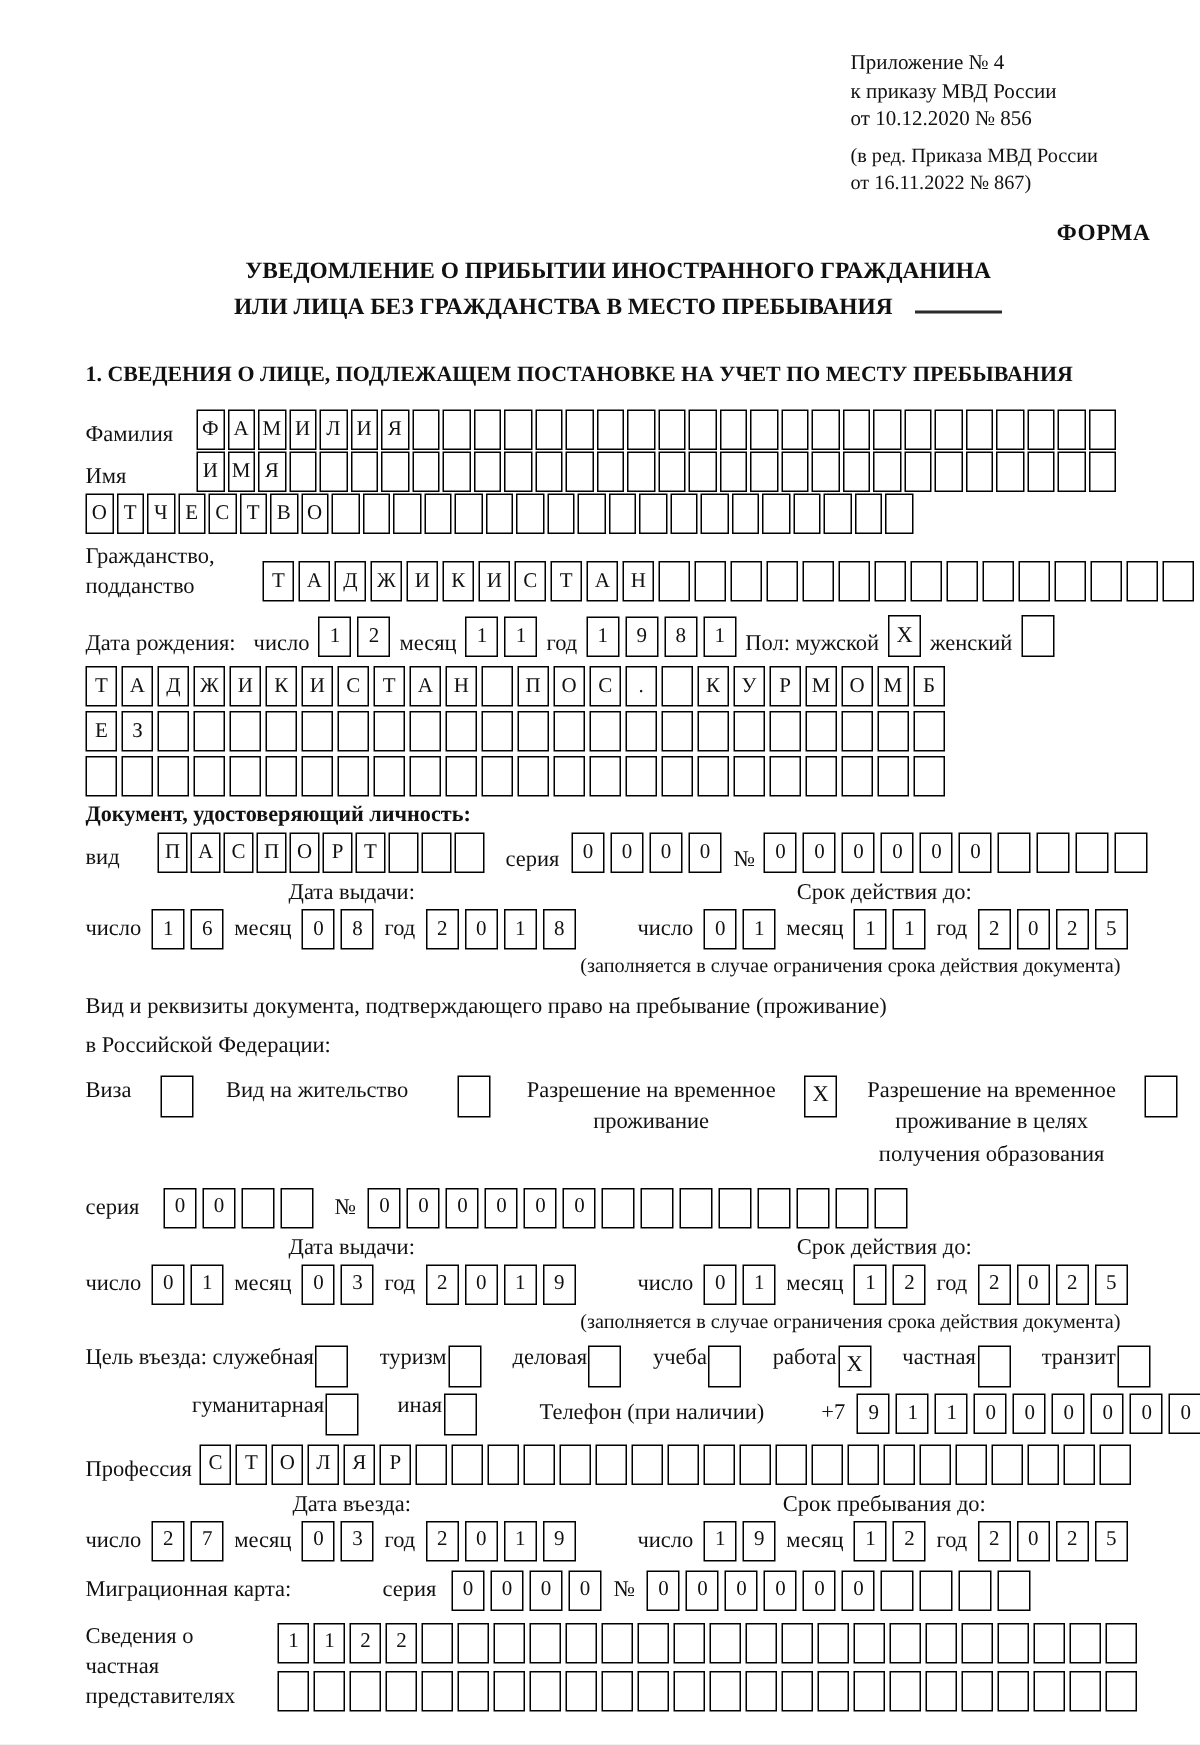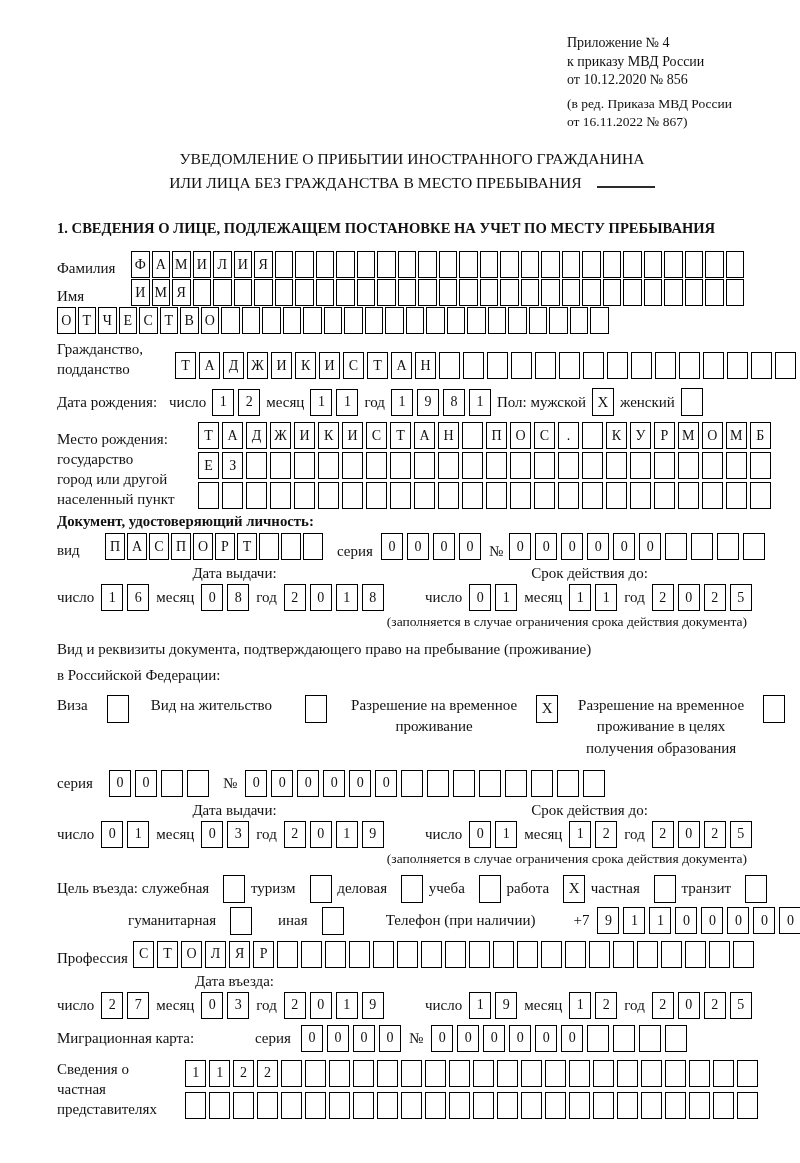--- a/index.html
+++ b/index.html
@@ -7,21 +7,21 @@
   .page{
     width:800px;min-height:1163px;margin:0 auto;background:#fff;color:#111;
     font-family:"Liberation Serif","DejaVu Serif",serif;
     padding:34px 33px 20px 57px;position:relative;
   }
   
   .refblock{margin-left:auto;width:200px;font-size:14px;line-height:1.33}
   .refblock .ref-note{margin-top:5px;font-size:13.5px}
   .forma{ text-align:right;font-weight:bold;font-size:15.5px;margin:16px 0 0 0;letter-spacing:.4px}
   
-  .title{text-align:center;font-weight:normal;font-size:15.6px;line-height:1.55;margin-top:16px}
+  .title{text-align:center;font-weight:bold;font-size:15.6px;line-height:1.55;margin-top:4px}
   .blank-line{display:inline-block;width:58px;border-bottom:2.2px solid #2b2b2b;margin-left:15px}
   .sec1{font-weight:bold;font-size:14.6px;margin:25px 0 14px 0;white-space:nowrap}
   
   .frow{display:flex;align-items:flex-end;margin-bottom:1px}
   .lbl{font-size:15px;line-height:20px;padding-top:4px;flex-shrink:0}
   .lbl div{line-height:20px}
   .boxes{display:inline-flex;gap:2px;flex-wrap:nowrap}
   .cbox{
     width:18.5px;height:27px;border:1.7px solid #000;background:#fff;flex-shrink:0;
     display:inline-flex;align-items:center;justify-content:center;
@@ -33,21 +33,21 @@
   .boxes.dt .cbox{width:22px}
   .boxes.vid{gap:2px}
   .boxes.vid .cbox{width:20px}
   .w-sur{width:74px}
   .w-pat{width:147px}
   .w-cit{width:118px}
   .w-bp{width:141px}
   .w-rep{width:128px}
   .w-vid{width:48px}
   
-  .inlinerow{display:flex;align-items:center;font-size:15px;margin:9px 0 6px 0}
+  .inlinerow{display:flex;align-items:flex-end;font-size:15px;margin:9px 0 6px 0}
   .inlinerow .t{margin:0 6px;white-space:nowrap}
   .inlinerow .t.first{margin-left:0}
   
   .stack{display:flex;flex-direction:column;gap:3px}
   
   .center-bold{font-weight:bold;font-size:14.8px;margin:4px 0 3px 0}
   
   .midlbl{font-size:15px;margin:0 8px 0 14px;white-space:nowrap;padding-top:4px}
   
   .dhead{display:flex;font-size:15px;margin-top:5px}
@@ -61,38 +61,39 @@
   .dgrp.gr{padding-left:13px}
   .vnote{font-size:13.5px;text-align:right;padding-right:20px;margin:3px 0 6px 0}
   .para{font-size:15px;line-height:1.75;margin-top:4px}
   
   .permrow{display:flex;align-items:flex-start;margin:6px 0 10px 0;font-size:15px}
   .pitem{display:flex;align-items:flex-start;gap:19px}
   .pitem .ptext{text-align:center;line-height:1.45;white-space:nowrap}
   .chk .cbox{width:22px;height:28px;font-size:15px}
   
   .purpose{display:flex;align-items:center;justify-content:space-between;font-size:15px;margin:8px 0 4px 0}
-  .pi{display:flex;align-items:center;gap:14px;white-space:nowrap}
+  .pi{display:flex;gap:1px;white-space:nowrap}
   .purpose2{display:flex;align-items:center;font-size:15px;margin:4px 0 6px 71px}
   .mig .t{white-space:nowrap}
 </style>
 </head>
 <body>
 
 <div class="page">
 
   <div class="refblock">
     <div>Приложение № 4</div>
     <div>к приказу МВД России</div>
     <div>от 10.12.2020 № 856</div>
     <div class="ref-note">
       <div>(в ред. Приказа МВД России</div>
       <div>от 16.11.2022 № 867)</div>
     </div>
   </div>
+  <div class="forma">ФОРМА</div>
 
   <div class="title">
     <div>УВЕДОМЛЕНИЕ О ПРИБЫТИИ ИНОСТРАННОГО ГРАЖДАНИНА</div>
     <div>
       <span>ИЛИ ЛИЦА БЕЗ ГРАЖДАНСТВА В МЕСТО ПРЕБЫВАНИЯ</span><span class="blank-line"></span>
     </div>
   </div>
 
   <div class="sec1">1. СВЕДЕНИЯ О ЛИЦЕ, ПОДЛЕЖАЩЕМ ПОСТАНОВКЕ НА УЧЕТ ПО МЕСТУ ПРЕБЫВАНИЯ</div>
 
@@ -258,26 +259,20 @@
     <span class="boxes chk">
         <span class="cbox">X</span>
       </span>
     <span class="t">женский</span>
     <span class="boxes chk">
         <span class="cbox"></span>
       </span>
   </div>
 
   <div class="frow" style="margin-bottom:4px">
-    <span class="lbl w-bp" style="padding-top:2px">
-      <div>Место рождения:</div>
-      <div>государство</div>
-      <div>город или другой</div>
-      <div>населенный пункт</div>
-    </span>
     <span class="stack">
       <span class="boxes md">
           <span class="cbox">Т</span>
           <span class="cbox">А</span>
           <span class="cbox">Д</span>
           <span class="cbox">Ж</span>
           <span class="cbox">И</span>
           <span class="cbox">К</span>
           <span class="cbox">И</span>
           <span class="cbox">С</span>
@@ -649,20 +644,21 @@
         <span class="cbox"></span>
         <span class="cbox"></span>
         <span class="cbox"></span>
         <span class="cbox"></span>
         <span class="cbox"></span>
       </span>
   </div>
 
   <div class="dhead">
     <span class="cl">Дата въезда:</span>
+    <span class="cr">Срок пребывания до:</span>
   </div>
   <div class="drow" style="margin-bottom:6px">
     <span class="dgrp gl">
       <span class="t first">число</span>
       <span class="boxes dt">
           <span class="cbox">2</span>
           <span class="cbox">7</span>
         </span>
       <span class="t">месяц</span>
       <span class="boxes dt">

